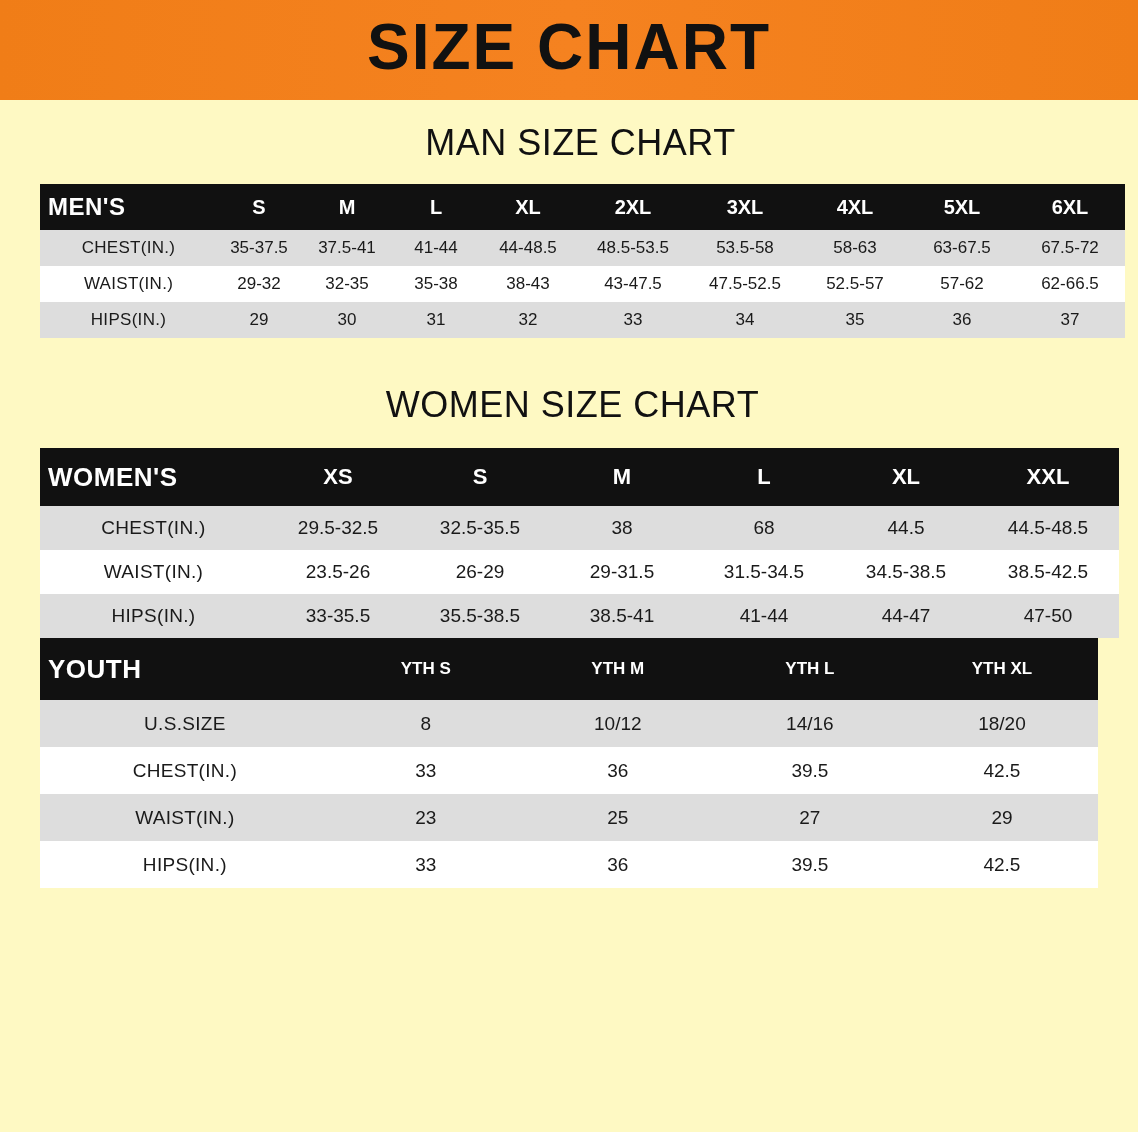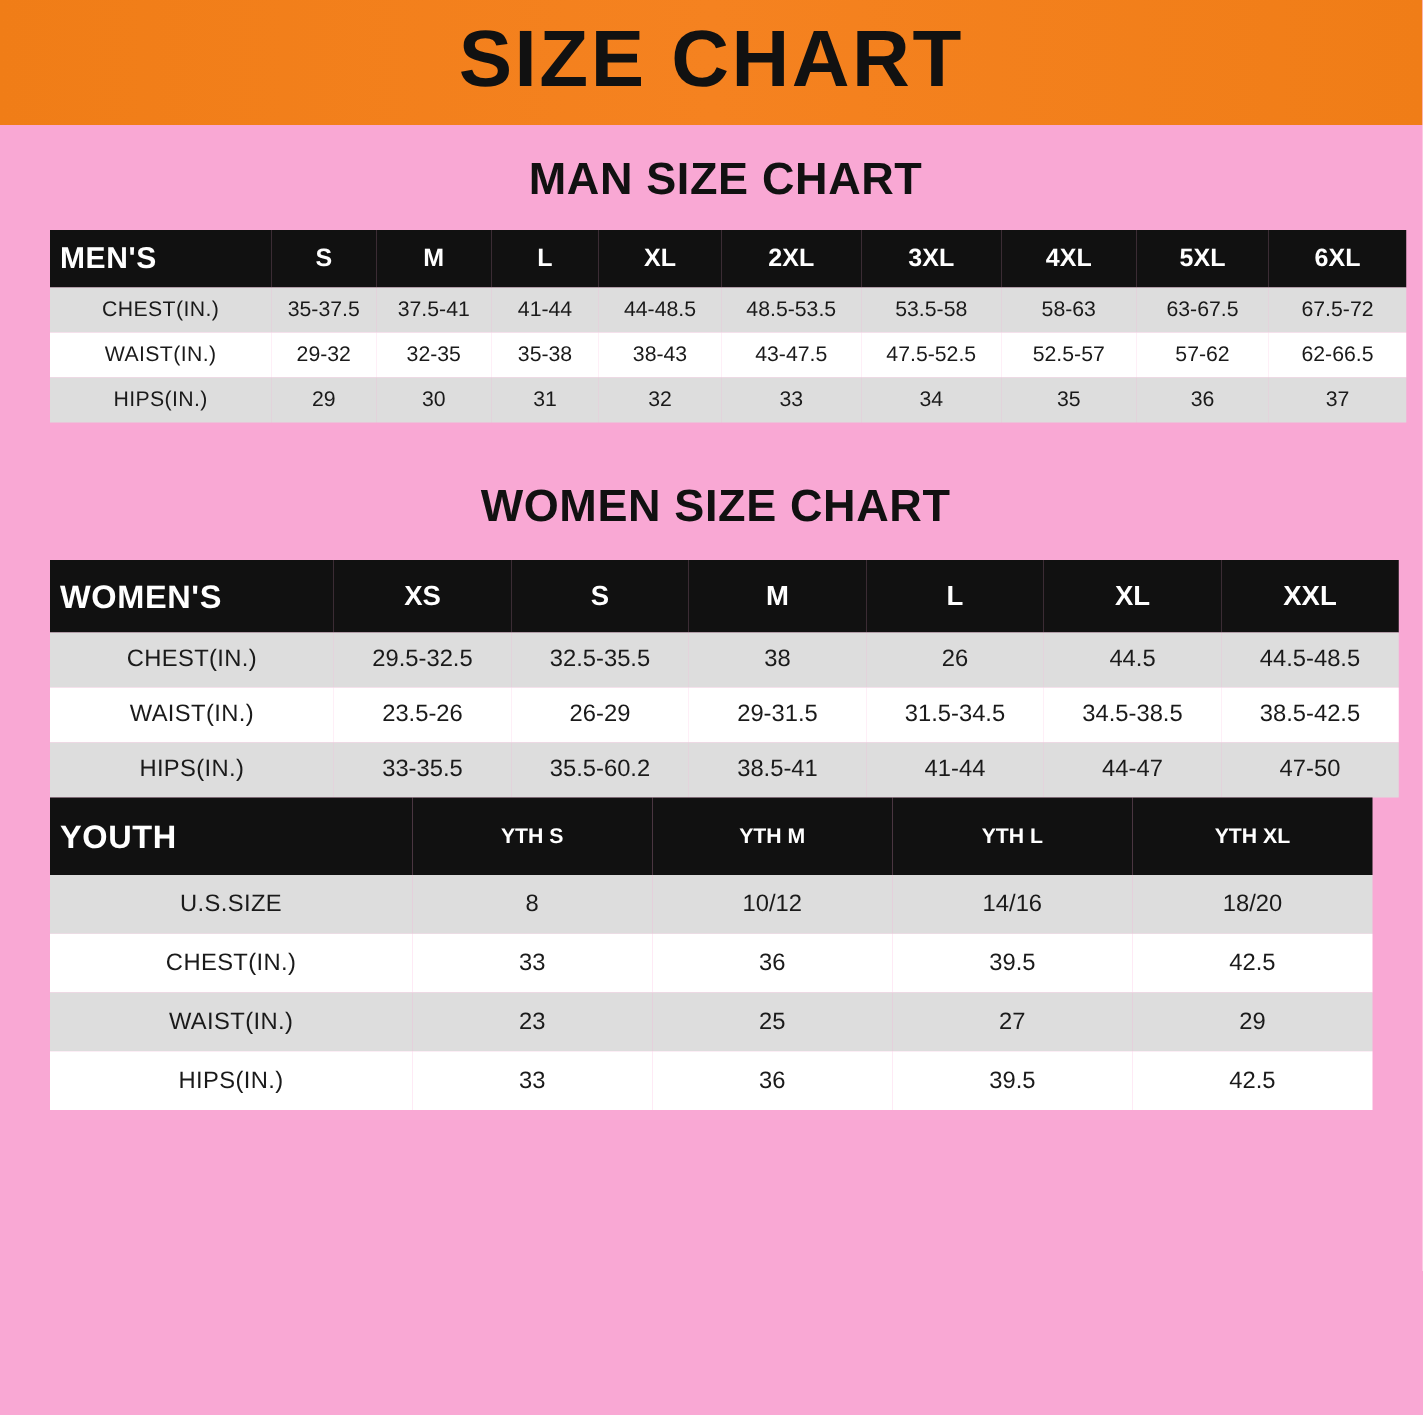--- a/index.html
+++ b/index.html
@@ -12,21 +12,21 @@
     background: #ffffff;
     font-family: "Liberation Sans", sans-serif;
     color: #111111;
     overflow: hidden;
   }
 
   .page {
     width: 1138px;
     height: 1132px;
     position: relative;
-    background: #f9a8d4;
+    background: #fef9c3;
   }
 
   
   .banner {
     width: 100%;
     height: 100px;
     background: #f07d17;
     background: linear-gradient(90deg, #f07d17 0%, #f58220 50%, #f07d17 100%);
     display: flex;
     align-items: center;
@@ -41,21 +41,21 @@
     color: #111111;
     line-height: 1;
     margin: 0;
     padding: 0 0 6px 0;
   }
 
   
   .section-title {
     text-align: center;
     font-family: "Liberation Sans", sans-serif;
-    font-weight: bold;
+    font-weight: normal;
     font-size: 36px;
     letter-spacing: 0.5px;
     color: #111111;
     padding-left: 23px;
   }
   .section-title.man { margin: 22px 0 20px 0; }
   .section-title.women { margin: 46px 16px 22px 0; }
   .section-title.youth { margin: 58px 0 24px 0; }
 
   
@@ -198,37 +198,37 @@
           <th style="width:140px">XL</th>
           <th style="width:140px">XXL</th>
         </tr>
       </thead>
       <tbody>
         <tr class="shade">
           <td class="rowhead">CHEST(IN.)</td>
           <td>29.5-32.5</td>
           <td>32.5-35.5</td>
           <td>38</td>
-          <td>26</td>
+          <td>68</td>
           <td>44.5</td>
           <td>44.5-48.5</td>
         </tr>
         <tr class="plain">
           <td class="rowhead">WAIST(IN.)</td>
           <td>23.5-26</td>
           <td>26-29</td>
           <td>29-31.5</td>
           <td>31.5-34.5</td>
           <td>34.5-38.5</td>
           <td>38.5-42.5</td>
         </tr>
         <tr class="shade">
           <td class="rowhead">HIPS(IN.)</td>
           <td>33-35.5</td>
-          <td>35.5-60.2</td>
+          <td>35.5-38.5</td>
           <td>38.5-41</td>
           <td>41-44</td>
           <td>44-47</td>
           <td>47-50</td>
         </tr>
       </tbody>
     </table>
   </div>
 
   <div class="table-wrap">

